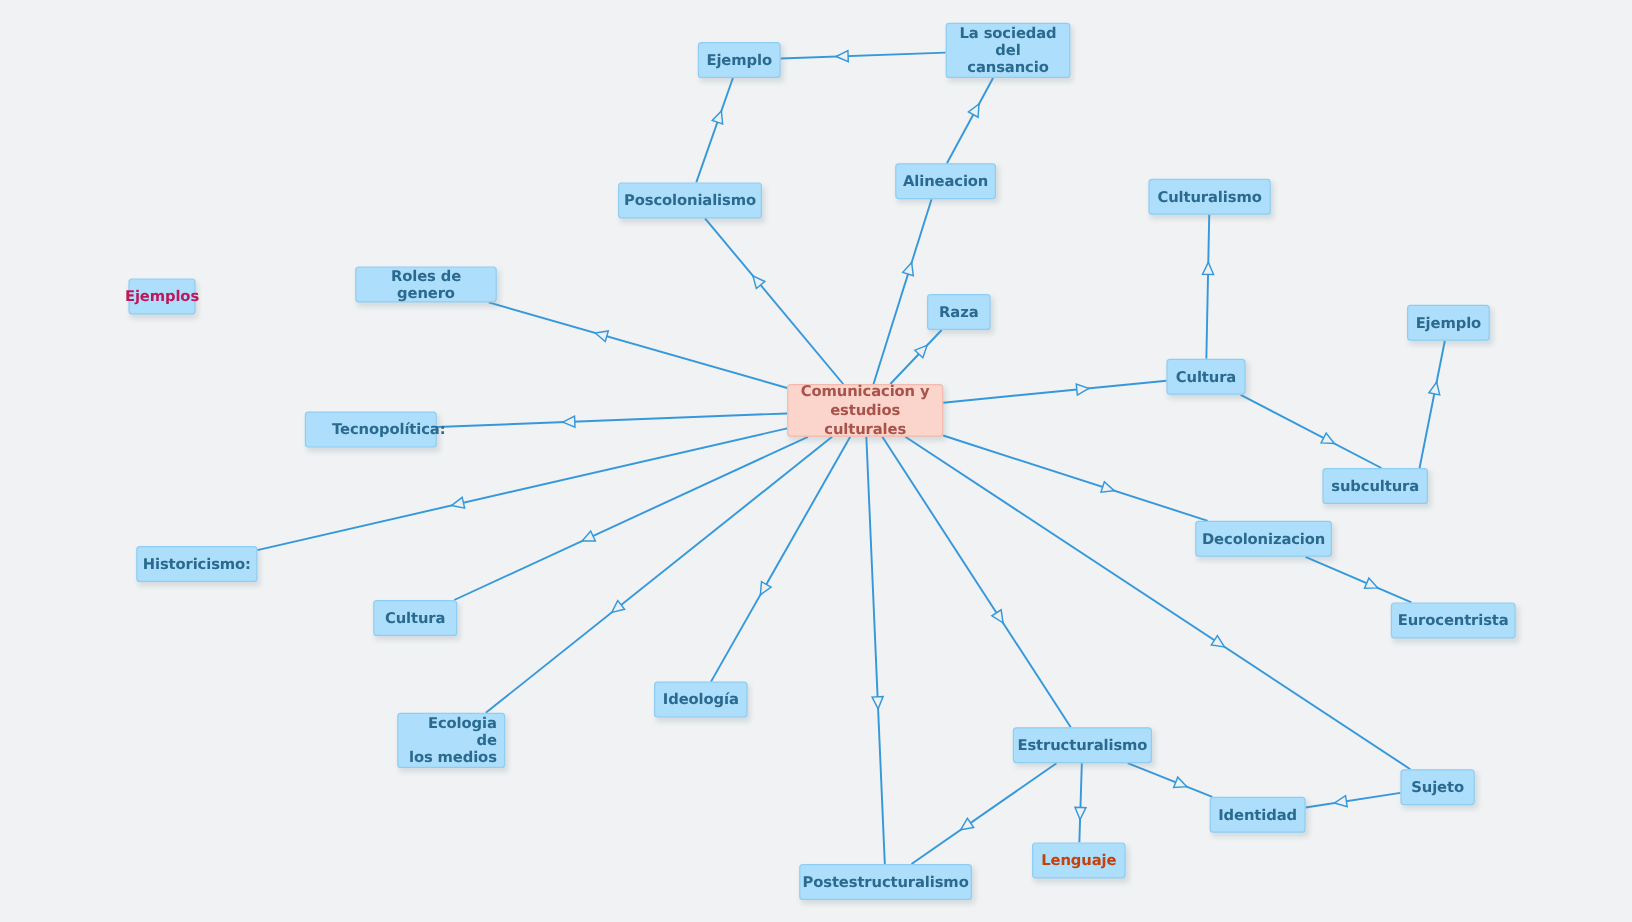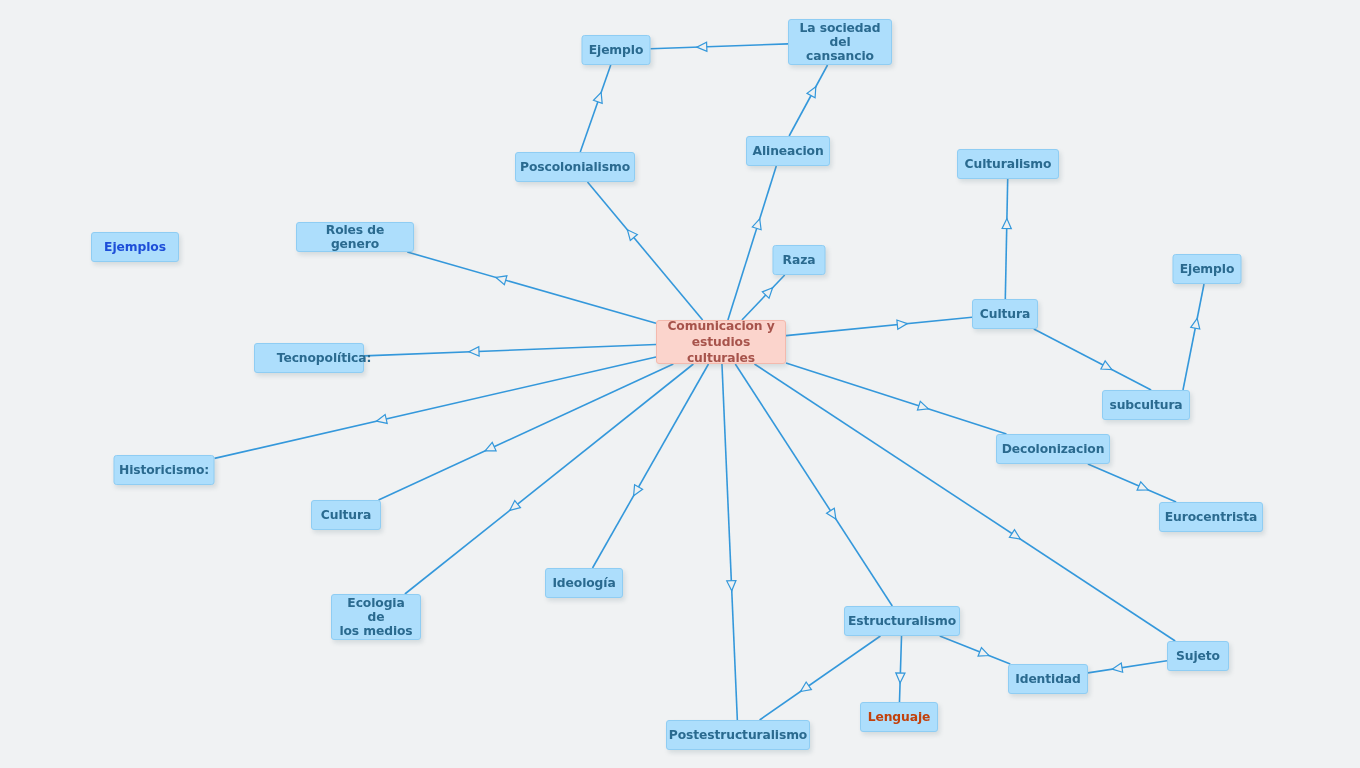--- a/index.html
+++ b/index.html
@@ -150,31 +150,31 @@
     </svg>
 <div class="node central" style="left: 721px; top: 342px; width: 130px; height: 44px; background: rgb(251, 212, 204); border-color: rgb(243, 185, 173); color: rgb(167, 83, 75);">Comunicacion y
 estudios culturales</div>
     <div class="node" style="left: 616px; top: 50px; width: 69px; height: 30px; background: rgb(173, 222, 252); border-color: rgb(143, 205, 243); color: rgb(42, 106, 143);">Ejemplo</div>
     <div class="node" style="left: 840px; top: 42px; width: 104px; height: 46px; background: rgb(173, 222, 252); border-color: rgb(143, 205, 243); color: rgb(42, 106, 143);">La sociedad
 del cansancio</div>
     <div class="node" style="left: 575px; top: 167px; width: 120px; height: 30px; background: rgb(173, 222, 252); border-color: rgb(143, 205, 243); color: rgb(42, 106, 143);">Poscolonialismo</div>
     <div class="node" style="left: 788px; top: 151px; width: 84px; height: 30px; background: rgb(173, 222, 252); border-color: rgb(143, 205, 243); color: rgb(42, 106, 143);">Alineacion</div>
     <div class="node" style="left: 1008px; top: 164px; width: 102px; height: 30px; background: rgb(173, 222, 252); border-color: rgb(143, 205, 243); color: rgb(42, 106, 143);">Culturalismo</div>
     <div class="node" style="left: 799px; top: 260px; width: 53px; height: 30px; background: rgb(173, 222, 252); border-color: rgb(143, 205, 243); color: rgb(42, 106, 143);">Raza</div>
-    <div class="node" style="left: 135px; top: 247px; width: 88px; height: 30px; background: rgb(173, 222, 252); border-color: rgb(143, 205, 243); color: #1d4ed8; text-align: center;">Ejemplos</div>
+    <div class="node" style="left: 135px; top: 247px; width: 56px; height: 30px; background: rgb(173, 222, 252); border-color: rgb(143, 205, 243); color: #be185d; text-align: center;">Ejemplos</div>
     <div class="node" style="left: 355px; top: 237px; width: 118px; height: 30px; background: rgb(173, 222, 252); border-color: rgb(143, 205, 243); color: rgb(42, 106, 143);">Roles de genero</div>
     <div class="node" style="left: 1207px; top: 269px; width: 69px; height: 30px; background: rgb(173, 222, 252); border-color: rgb(143, 205, 243); color: rgb(42, 106, 143);">Ejemplo</div>
     <div class="node" style="left: 1005px; top: 314px; width: 66px; height: 30px; background: rgb(173, 222, 252); border-color: rgb(143, 205, 243); color: rgb(42, 106, 143);">Cultura</div>
     <div class="node" style="left: 309px; top: 358px; width: 110px; height: 30px; background: rgb(173, 222, 252); border-color: rgb(143, 205, 243); color: rgb(42, 106, 143); padding-left: 36px;">Tecnopolítica:</div>
     <div class="node" style="left: 1116px; top: 405px; width: 88px; height: 30px; background: rgb(173, 222, 252); border-color: rgb(143, 205, 243); color: rgb(42, 106, 143); margin-left: 30px;">subcultura</div>
     <div class="node" style="left: 1053px; top: 449px; width: 114px; height: 30px; background: rgb(173, 222, 252); border-color: rgb(143, 205, 243); color: rgb(42, 106, 143);">Decolonizacion</div>
     <div class="node" style="left: 164px; top: 470px; width: 101px; height: 30px; background: rgb(173, 222, 252); border-color: rgb(143, 205, 243); color: rgb(42, 106, 143);">Historicismo:</div>
     <div class="node" style="left: 346px; top: 515px; width: 70px; height: 30px; background: rgb(173, 222, 252); border-color: rgb(143, 205, 243); color: rgb(42, 106, 143);">Cultura</div>
     <div class="node" style="left: 1211px; top: 517px; width: 104px; height: 30px; background: rgb(173, 222, 252); border-color: rgb(143, 205, 243); color: rgb(42, 106, 143);">Eurocentrista</div>
     <div class="node" style="left: 584px; top: 583px; width: 78px; height: 30px; background: rgb(173, 222, 252); border-color: rgb(143, 205, 243); color: rgb(42, 106, 143);">Ideología</div>
-    <div class="node" style="left: 376px; top: 617px; width: 90px; height: 46px; background: rgb(173, 222, 252); border-color: rgb(143, 205, 243); color: rgb(42, 106, 143);">Ecologia de
+    <div class="node" style="left: 376px; top: 617px; width: 90px; height: 46px; background: rgb(173, 222, 252); border-color: rgb(143, 205, 243); color: rgb(42, 106, 143); text-align: right;">Ecologia de
 los medios</div>
     <div class="node" style="left: 902px; top: 621px; width: 116px; height: 30px; background: rgb(173, 222, 252); border-color: rgb(143, 205, 243); color: rgb(42, 106, 143);">Estructuralismo</div>
     <div class="node" style="left: 1198px; top: 656px; width: 62px; height: 30px; background: rgb(173, 222, 252); border-color: rgb(143, 205, 243); color: rgb(42, 106, 143);">Sujeto</div>
     <div class="node" style="left: 1048px; top: 679px; width: 80px; height: 30px; background: rgb(173, 222, 252); border-color: rgb(143, 205, 243); color: rgb(42, 106, 143);">Identidad</div>
     <div class="node" style="left: 899px; top: 717px; width: 78px; height: 30px; background: rgb(173, 222, 252); border-color: rgb(143, 205, 243); color: #c2410c;">Lenguaje</div>
     <div class="node" style="left: 738px; top: 735px; width: 144px; height: 30px; background: rgb(173, 222, 252); border-color: rgb(143, 205, 243); color: rgb(42, 106, 143);">Postestructuralismo</div>
   </div>
 
 </body></html>

